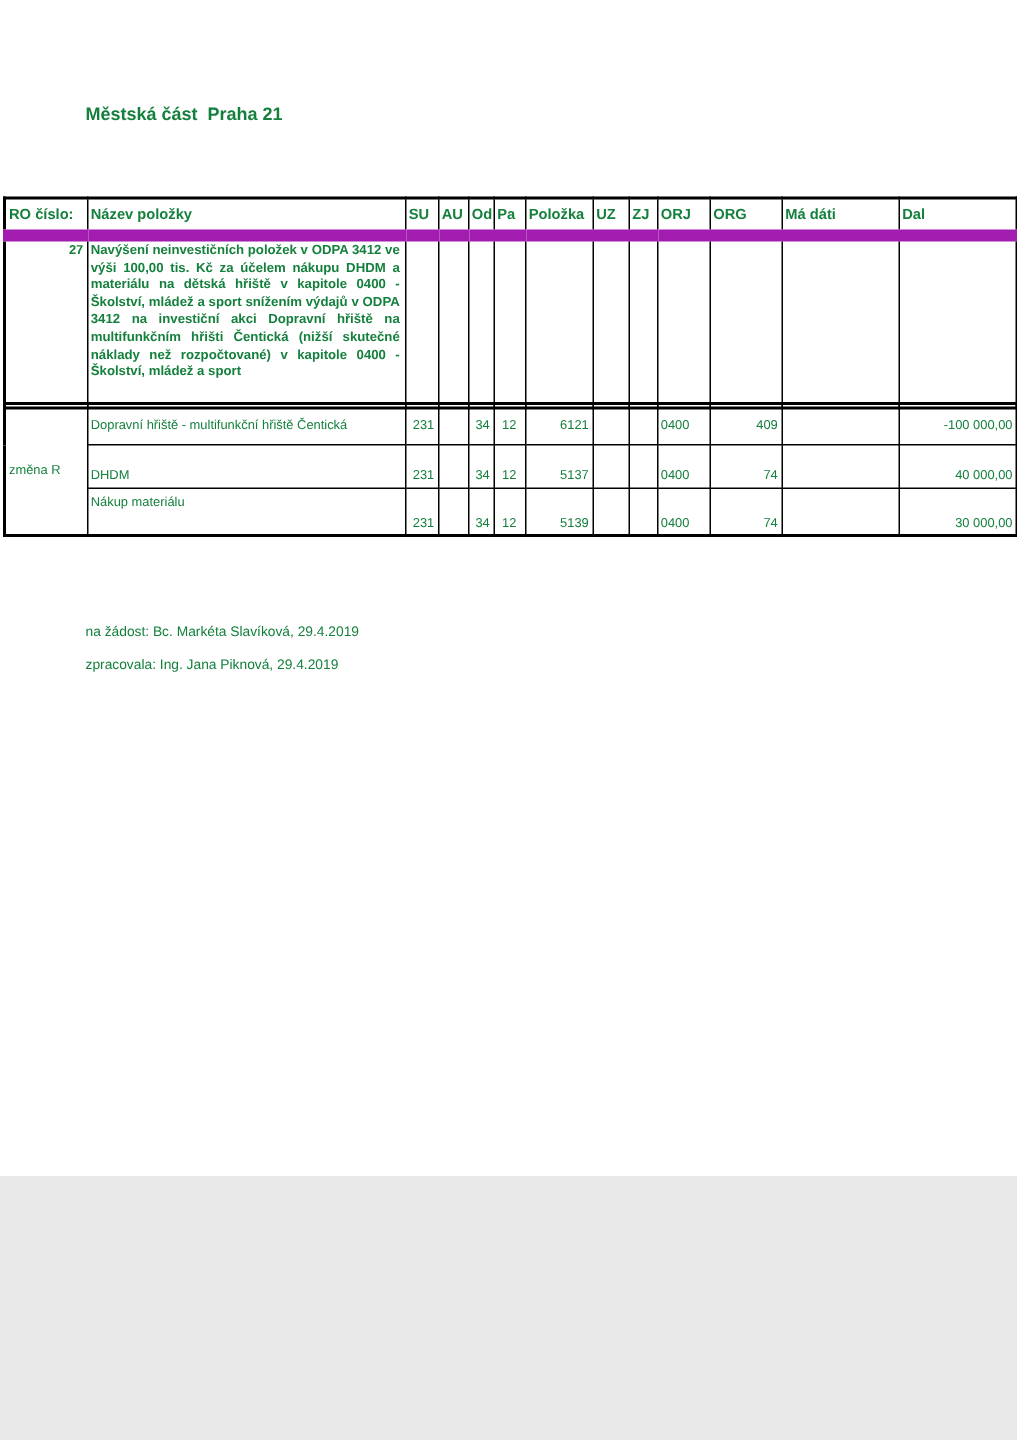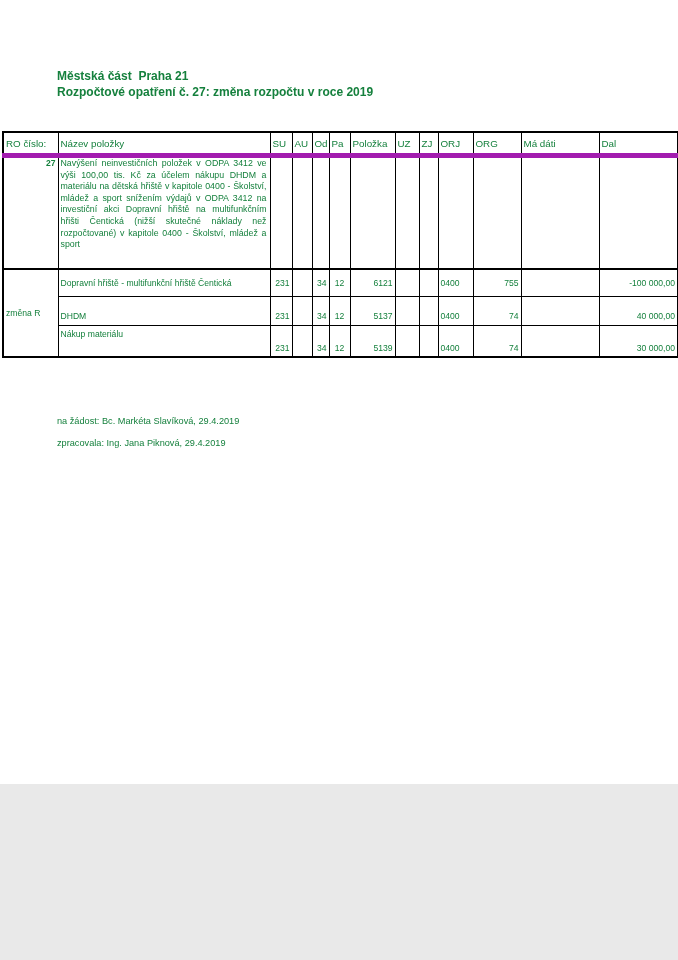--- a/index.html
+++ b/index.html
@@ -6,25 +6,25 @@
   .page {
     position:relative; width:678px; height:784px; background:#ffffff;
     font-family:"Liberation Sans", sans-serif; color:#15803d;
     overflow:hidden; margin:0 auto;padding-left:13px;
   }
   .title-block { position:absolute; left:57px; top:68px; font-weight:bold; font-size:12px; line-height:16px; }
   table.doc { position:absolute; left:2px; border-collapse:collapse; table-layout:fixed; border:2px solid #000; }
   table.doc td { border:1px solid #000; font-size:8.6px; padding:0 2px; overflow:hidden; white-space:nowrap; }
   .t1 { top:131px; width:675px; }
   .t2 { top:268px; width:675px; }
-  tr.head td { font-weight:normal; font-size:9.8px; height:20px; vertical-align:middle; text-align:left; padding:0 1px 0 2px; border-bottom:5px solid #a21caf; }
+  tr.head td { font-weight:bold; font-size:9.8px; height:20px; vertical-align:middle; text-align:left; padding:0 1px 0 2px; border-bottom:8px solid #a21caf; }
   tr.desc td { height:110px; vertical-align:top; }
   td.ro-cell { vertical-align:bottom; text-align:right; padding:0 3px 1px 0; font-weight:bold; font-size:9px;margin-top:43px; }
   td.desc-cell { padding:5px 2px 0 2px; }
-  .desc-text { width:206px; font-weight:normal; font-size:8.8px; line-height:11.6px; text-align:justify; white-space:normal; }
+  .desc-text { width:206px; font-weight:bold; font-size:8.8px; line-height:11.6px; text-align:justify; white-space:normal; }
   td.change-cell { vertical-align:top; padding:11px 2px 0 2px; }
   tr.r1 td { height:26px; vertical-align:middle; }
   tr.r2 td { height:24px; vertical-align:bottom; padding-bottom:4px; }
   tr.r3 td { height:24px; vertical-align:bottom; padding-bottom:3px; }
   tr.r3 td.name-cell { vertical-align:top; padding-top:3px; }
   td.name-cell { text-align:left; padding-left:2px; }
   td.ra { text-align:right; padding-right:2px;margin-left:41px; }
   td.c-pa { text-align:center; padding-left:5px; }
   td.c-orj { text-align:left; padding-left:1px; }
   td.c-org { text-align:right; padding-right:4px; }
@@ -33,21 +33,20 @@
   .f1 { top:408px;margin-top:30px; }
   .f2 { top:416px; }
 </style>
 </head>
 <body>
 
 <div class="page">
 
   <div class="title-block">
     <div>Městská část&nbsp; Praha 21</div>
-    <div>Rozpočtové opatření č. 27: změna rozpočtu v roce 2019</div>
   </div>
 
   <table class="doc t1">
     <colgroup>
       <col style="width:55px">
         <col style="width:212px">
         <col style="width:22px">
         <col style="width:20px">
       <col style="width:17px">
         <col style="width:21px">
@@ -116,21 +115,21 @@
       <td class="change-cell" rowspan="3">změna R</td>
       <td class="name-cell">Dopravní hřiště - multifunkční hřiště Čentická</td>
       <td class="ra">231</td>
       <td></td>
       <td class="ra">34</td>
       <td class="c-pa">12</td>
       <td class="ra">6121</td>
       <td></td>
       <td></td>
       <td class="c-orj">0400</td>
-      <td class="c-org">755</td>
+      <td class="c-org">409</td>
       <td class="ra"></td>
       <td class="c-dal">-100 000,00</td>
     </tr>
     <tr class="r2">
       <td class="name-cell">DHDM</td>
       <td class="ra">231</td>
       <td></td>
       <td class="ra">34</td>
       <td class="c-pa">12</td>
       <td class="ra">5137</td>

